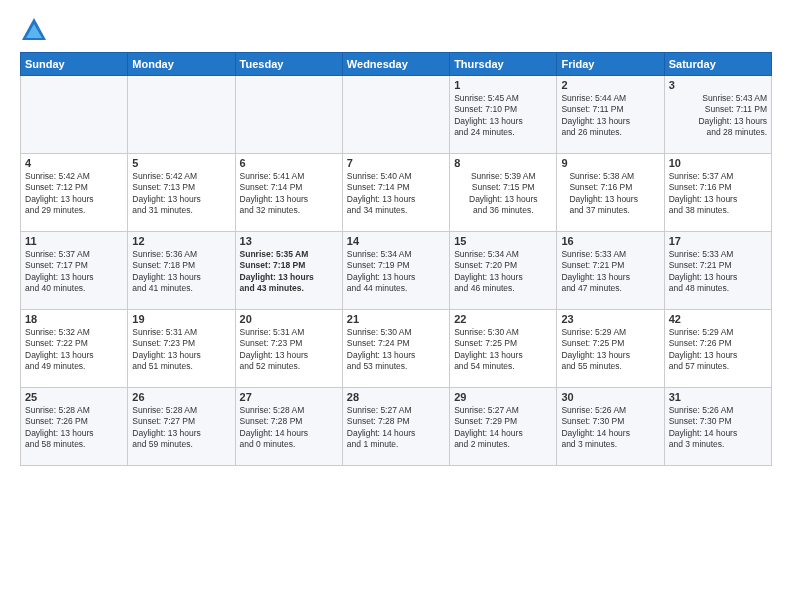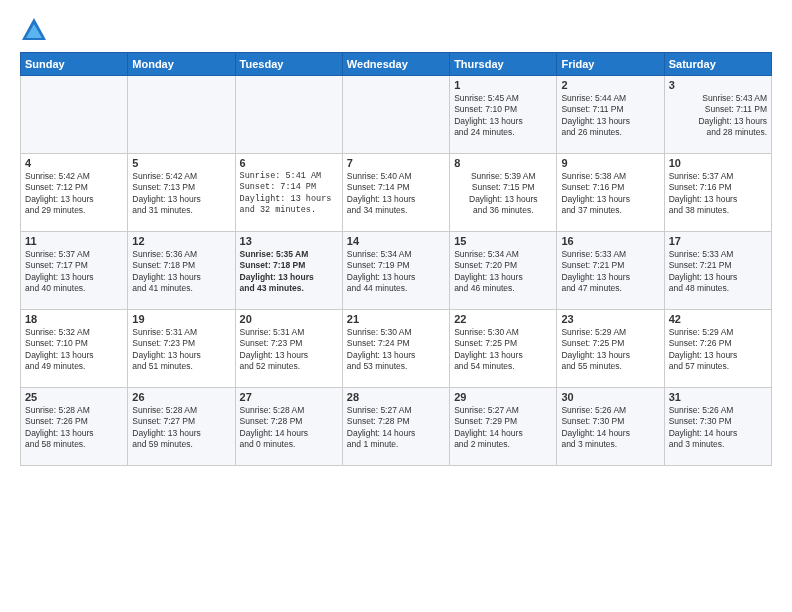--- a/index.html
+++ b/index.html
@@ -175,42 +175,42 @@
           </td>
           <td>
             <span class="day-num">5</span>
             <div class="day-info" style="white-space: pre-line;">Sunrise: 5:42 AM
 Sunset: 7:13 PM
 Daylight: 13 hours
 and 31 minutes.</div>
           </td>
           <td>
             <span class="day-num">6</span>
-            <div class="day-info" style="white-space: pre-line; font-family: Liberation Mono, monospace;">Sunrise: 5:41 AM
+            <div class="day-info" style="white-space: pre-line;">Sunrise: 5:41 AM
 Sunset: 7:14 PM
 Daylight: 13 hours
 and 32 minutes.</div>
           </td>
           <td>
             <span class="day-num">7</span>
             <div class="day-info" style="white-space: pre-line;">Sunrise: 5:40 AM
 Sunset: 7:14 PM
 Daylight: 13 hours
 and 34 minutes.</div>
           </td>
           <td>
             <span class="day-num">8</span>
             <div class="day-info" style="white-space: pre-line; text-align: center;">Sunrise: 5:39 AM
 Sunset: 7:15 PM
 Daylight: 13 hours
 and 36 minutes.</div>
           </td>
           <td>
             <span class="day-num">9</span>
-            <div class="day-info" style="white-space: pre-line;">Sunrise: 5:38 AM
+            <div class="day-info" style="white-space: pre-line; margin-left: 8px;">Sunrise: 5:38 AM
 Sunset: 7:16 PM
 Daylight: 13 hours
 and 37 minutes.</div>
           </td>
           <td>
             <span class="day-num">10</span>
             <div class="day-info" style="white-space: pre-line;">Sunrise: 5:37 AM
 Sunset: 7:16 PM
 Daylight: 13 hours
 and 38 minutes.</div>
@@ -264,21 +264,21 @@
             <div class="day-info" style="white-space: pre-line;">Sunrise: 5:33 AM
 Sunset: 7:21 PM
 Daylight: 13 hours
 and 48 minutes.</div>
           </td>
         </tr>
         <tr>
           <td>
             <span class="day-num">18</span>
             <div class="day-info" style="white-space: pre-line;">Sunrise: 5:32 AM
-Sunset: 7:10 PM
+Sunset: 7:22 PM
 Daylight: 13 hours
 and 49 minutes.</div>
           </td>
           <td>
             <span class="day-num">19</span>
             <div class="day-info" style="white-space: pre-line;">Sunrise: 5:31 AM
 Sunset: 7:23 PM
 Daylight: 13 hours
 and 51 minutes.</div>
           </td>

